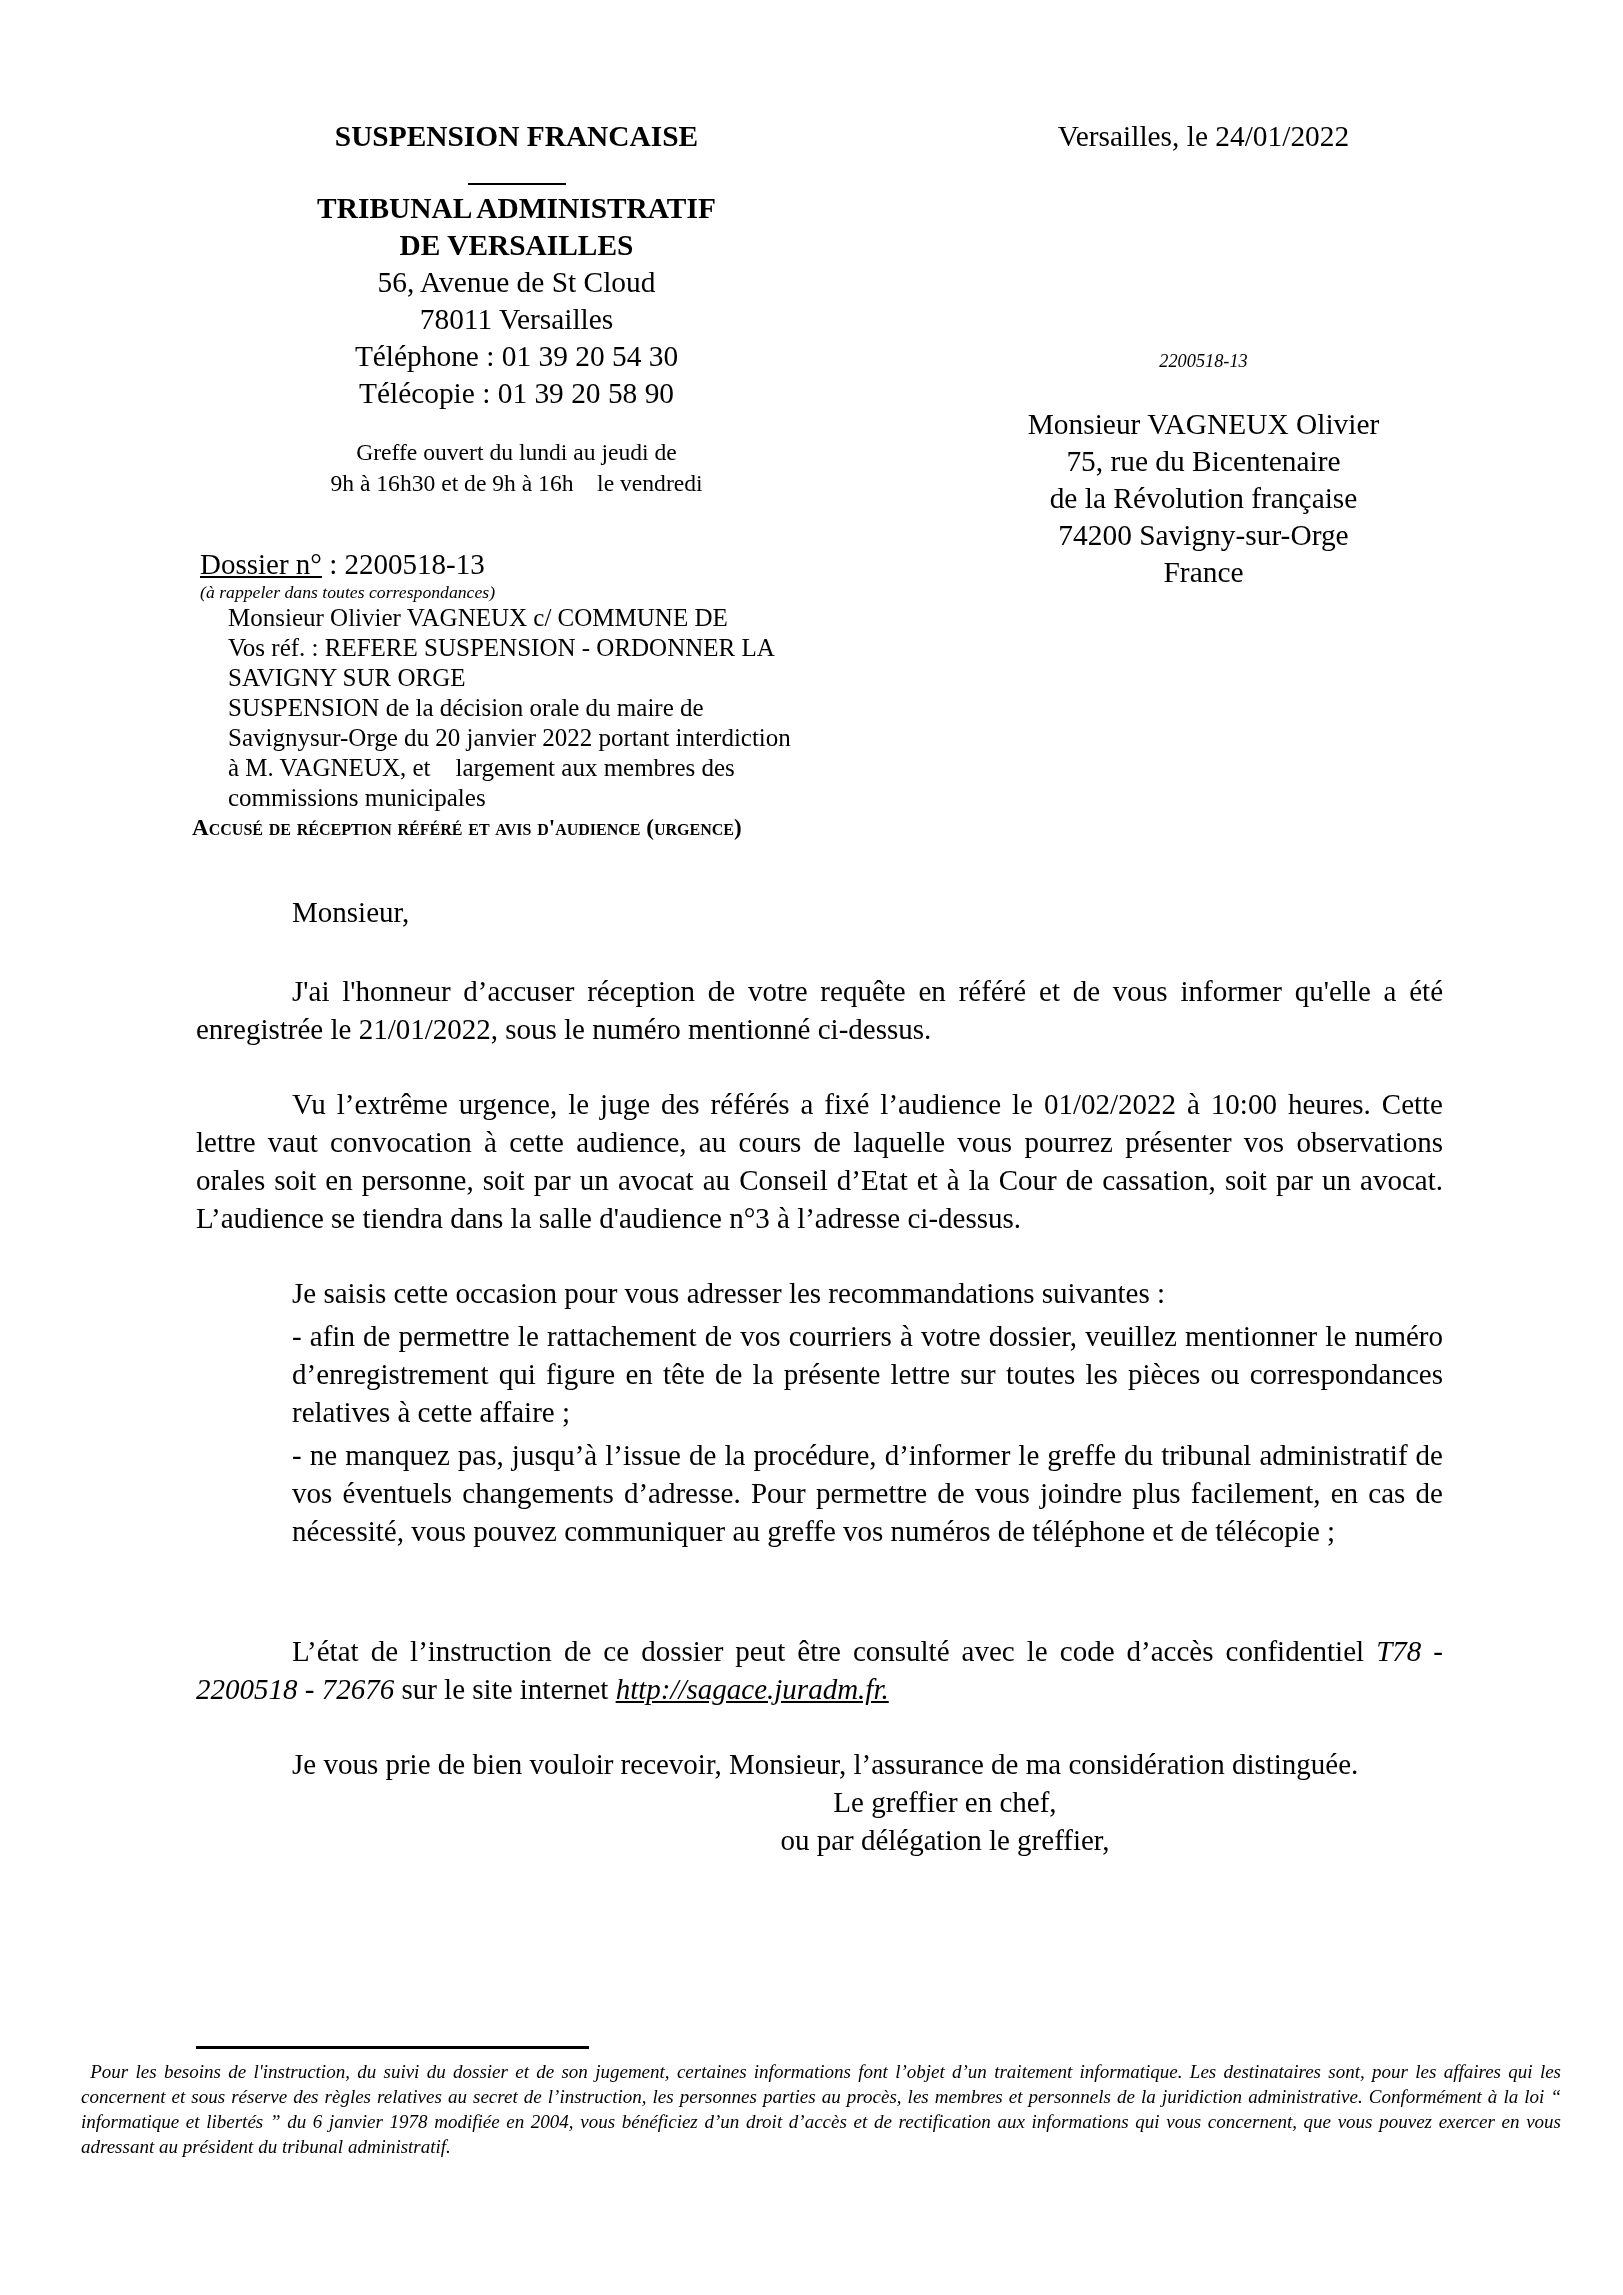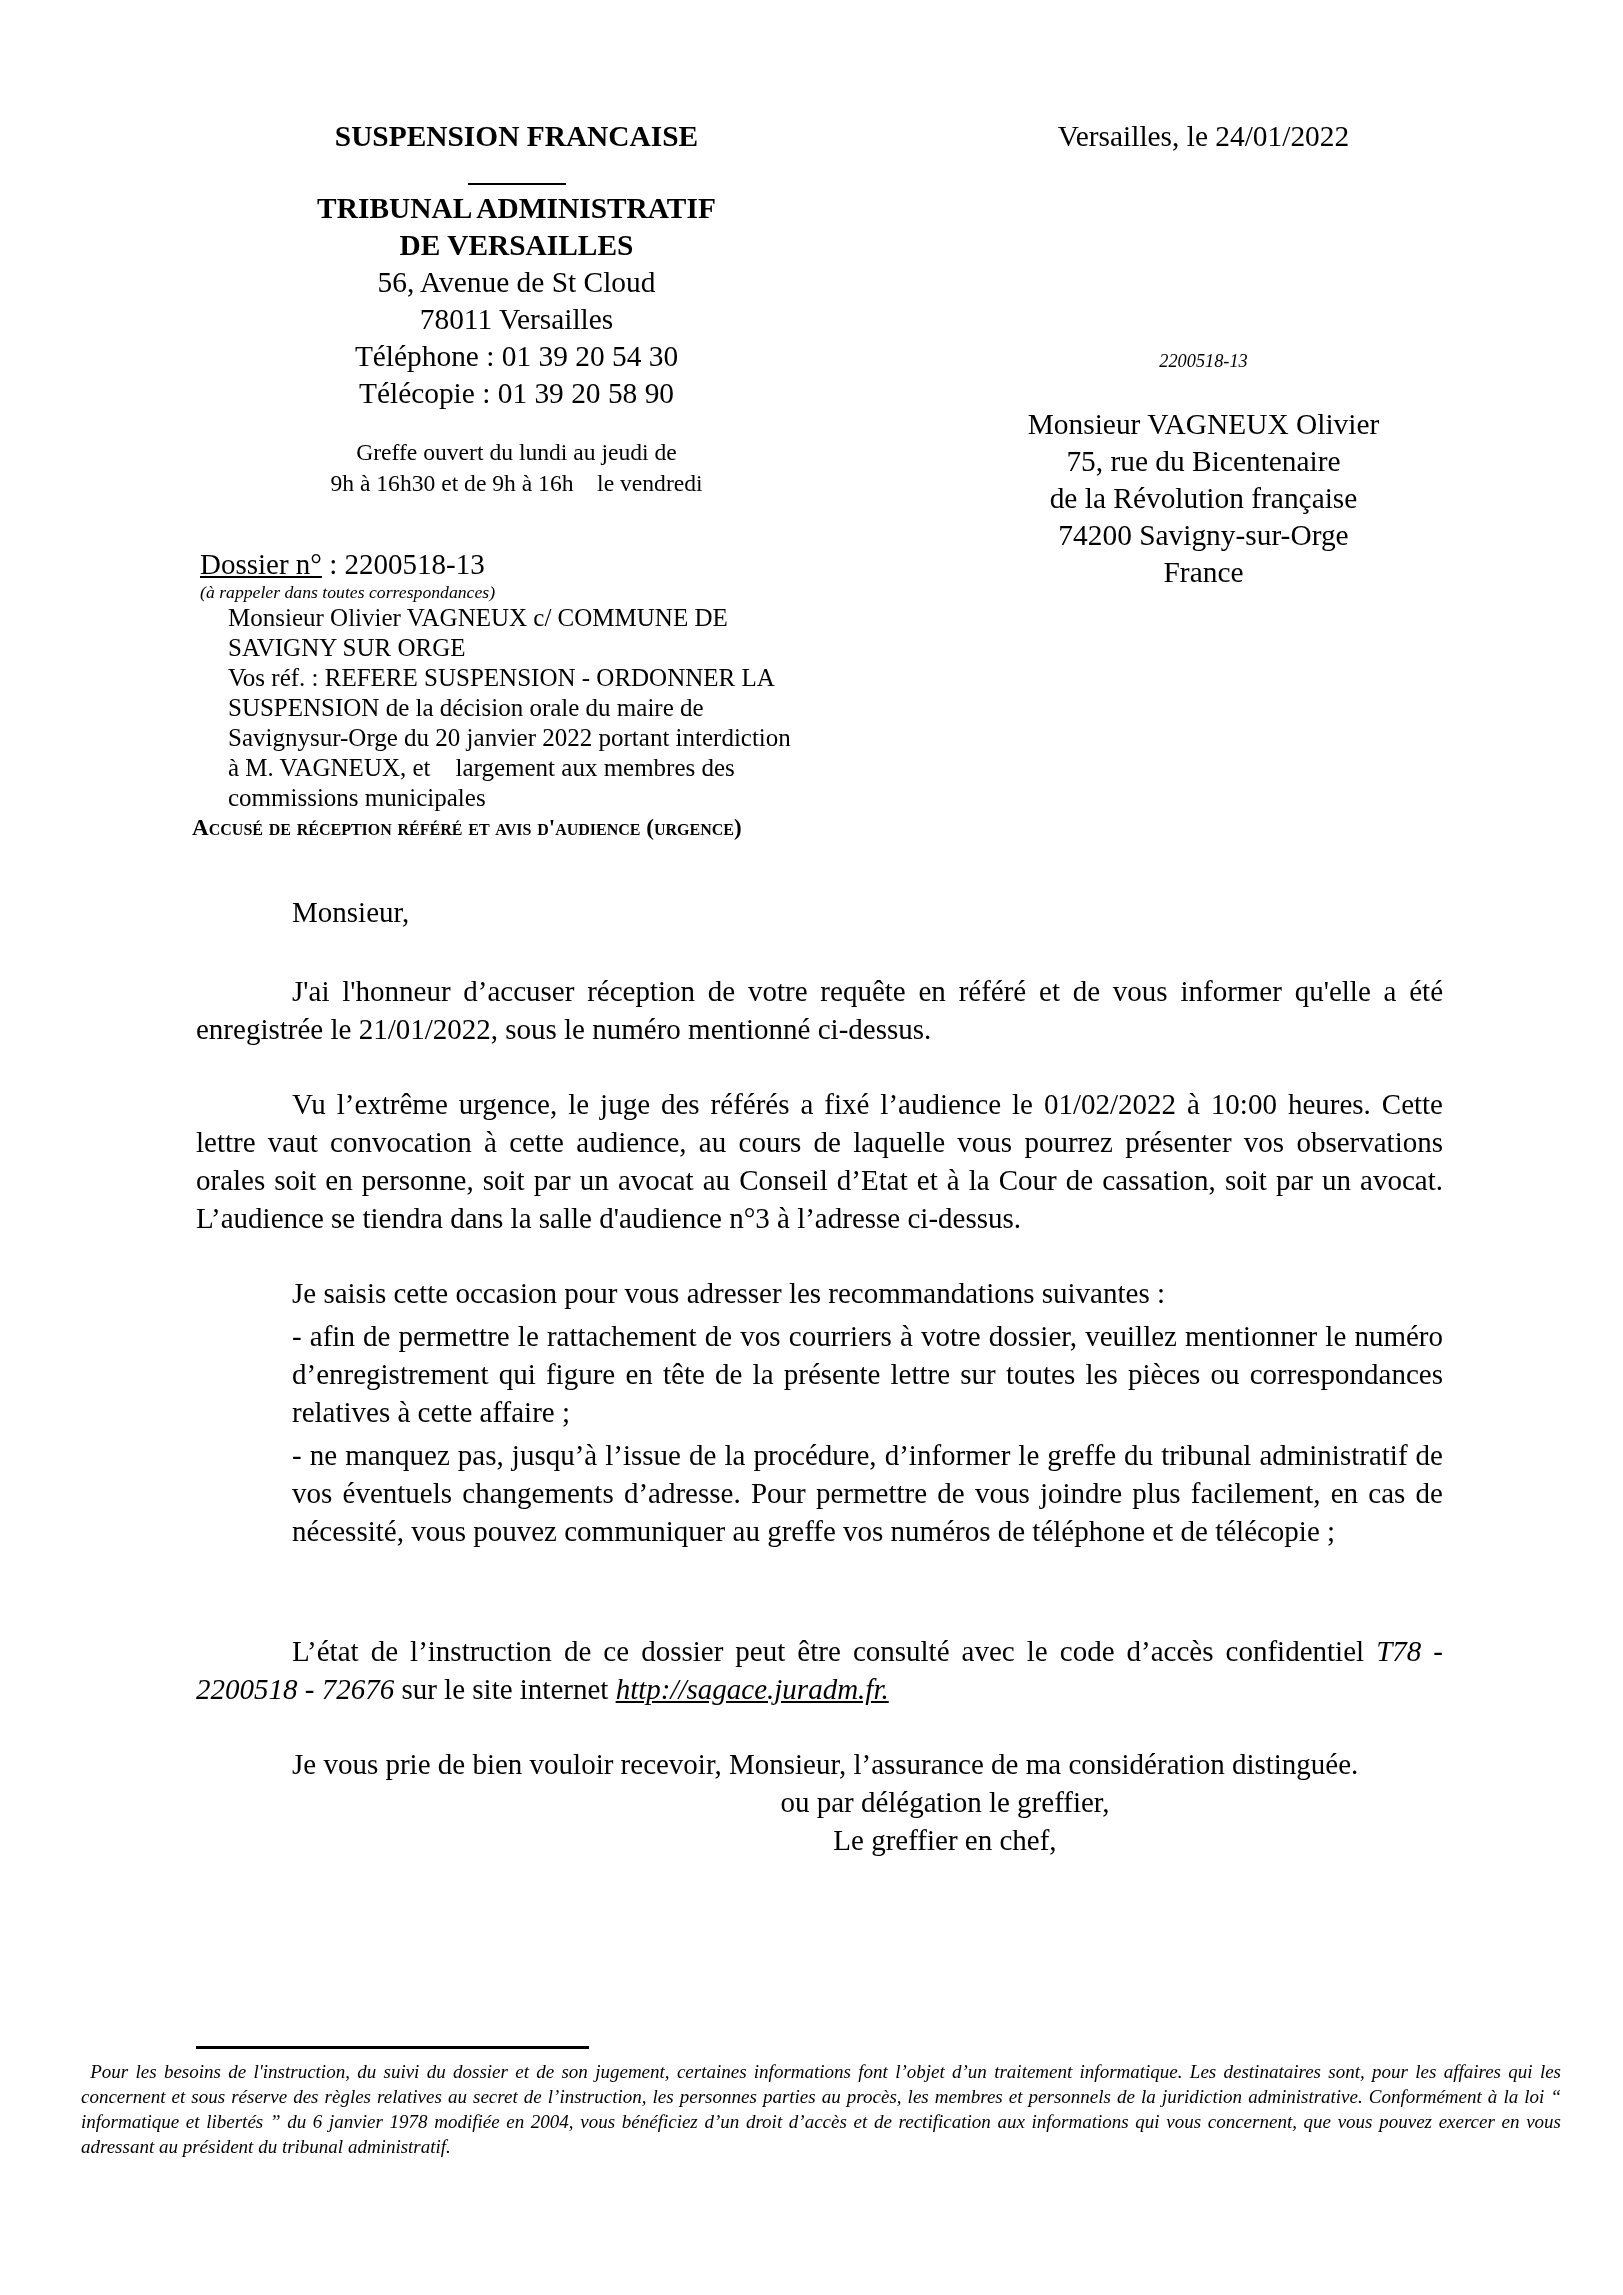--- a/index.html
+++ b/index.html
@@ -74,22 +74,22 @@
     <div>de la Révolution française</div>
     <div>74200 Savigny-sur-Orge</div>
     <div>France</div>
   </div>
 </div>
 
 <div id="dossier" class="abs">
   <div class="dline"><span class="u">Dossier n°</span><span> : 2200518-13</span></div>
   <div class="recall">(à rappeler dans toutes correspondances)</div>
   <div class="parties">Monsieur Olivier VAGNEUX c/ COMMUNE DE</div>
+  <div class="parties">Vos réf. : REFERE SUSPENSION - ORDONNER LA</div>
   <div class="parties">SAVIGNY SUR ORGE</div>
-  <div class="parties">Vos réf. : REFERE SUSPENSION - ORDONNER LA</div>
   <div class="parties">SUSPENSION de la décision orale du maire de</div>
   <div class="parties">Savignysur-Orge du 20 janvier 2022 portant interdiction</div>
   <div class="parties" style="white-space:pre;">à M. VAGNEUX, et    largement aux membres des</div>
   <div class="parties">commissions municipales</div>
   <div class="ack">Accusé de réception référé et avis d'audience (urgence)</div>
 </div>
 
 <div id="body" class="abs">
   <div class="salutation">Monsieur,</div>
   <p class="indent">J'ai l'honneur d’accuser réception de votre requête en référé et de vous informer qu'elle a été enregistrée le 21/01/2022, sous le numéro mentionné ci-dessus.</p>
@@ -99,22 +99,22 @@
   <div class="rec-list">
     <p style="margin-bottom:5px;">Je saisis cette occasion pour vous adresser les recommandations suivantes :</p>
     <p>- afin de permettre le rattachement de vos courriers à votre dossier, veuillez mentionner le numéro d’enregistrement qui figure en tête de la présente lettre sur toutes les pièces ou correspondances relatives à cette affaire ;</p>
     <p>- ne manquez pas, jusqu’à l’issue de la procédure, d’informer le greffe du tribunal administratif de vos éventuels changements d’adresse. Pour permettre de vous joindre plus facilement, en cas de nécessité, vous pouvez communiquer au greffe vos numéros de téléphone et de télécopie ;</p>
   </div>
   <div class="gap" style="height:77px;"></div>
   <p class="indent"><span>L’état de l’instruction de ce dossier peut être consulté avec le code d’accès confidentiel </span><span class="code">T78 - 2200518 - 72676</span><span> sur le site internet </span><span class="link">http://sagace.juradm.fr.</span></p>
   <div class="gap"></div>
   <p class="indent">Je vous prie de bien vouloir recevoir, Monsieur, l’assurance de ma considération distinguée.</p>
   <div class="sign">
+    <div>Le greffier en chef,</div>
     <div>ou par délégation le greffier,</div>
-    <div>Le greffier en chef,</div>
   </div>
 </div>
 
 <div id="fn-rule" class="abs"></div>
 <div id="footnote" class="abs">
   <p>Pour les besoins de l'instruction, du suivi du dossier et de son jugement, certaines informations font l’objet d’un traitement informatique. Les destinataires sont, pour les affaires qui les concernent et sous réserve des règles relatives au secret de l’instruction, les personnes parties au procès, les membres et personnels de la juridiction administrative. Conformément à la loi “ informatique et libertés ” du 6 janvier 1978 modifiée en 2004, vous bénéficiez d’un droit d’accès et de rectification aux informations qui vous concernent, que vous pouvez exercer en vous adressant au président du tribunal administratif.</p>
 </div>
 
 
 </body></html>

